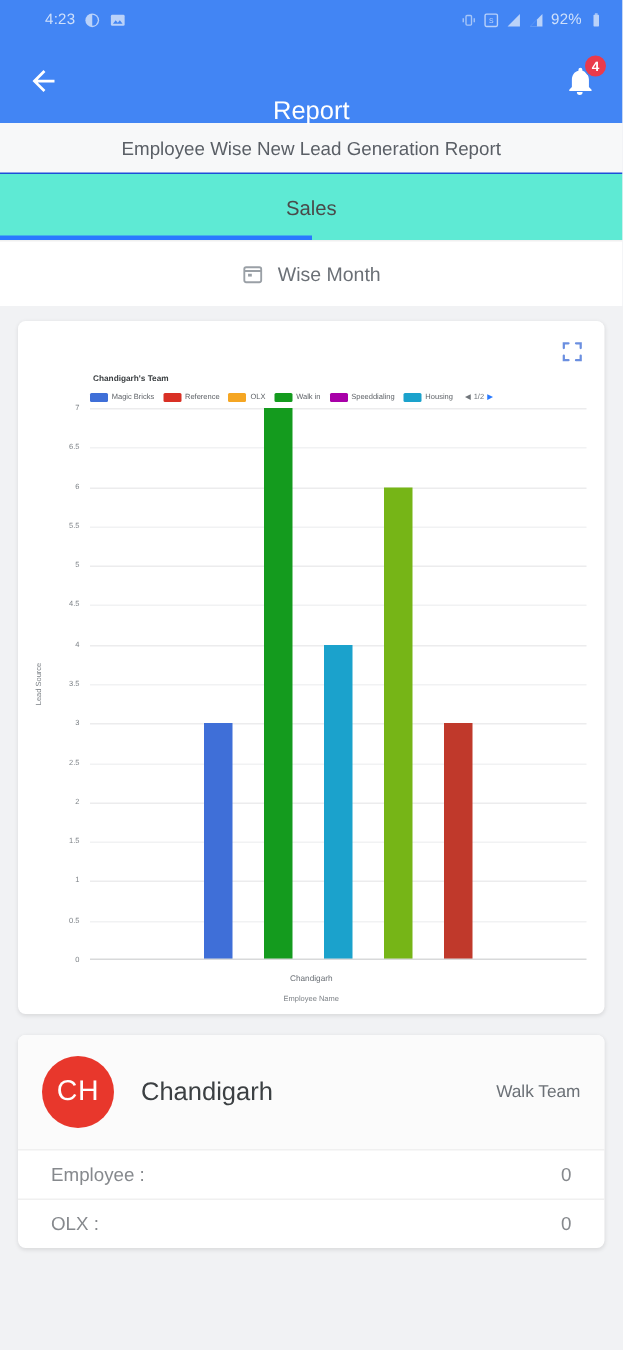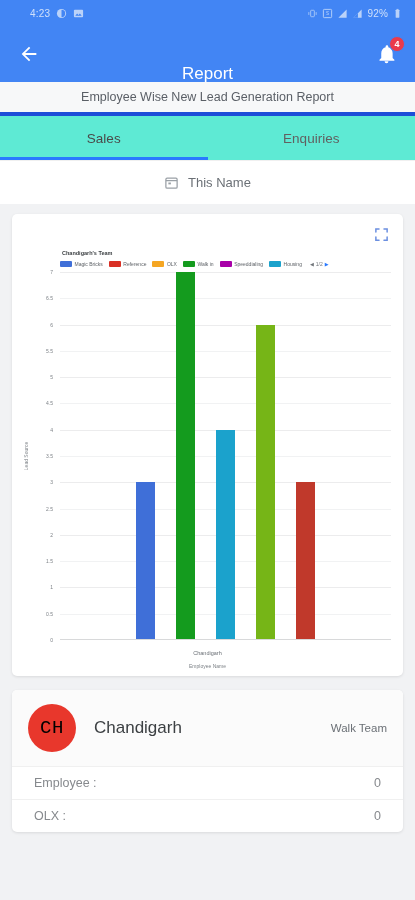--- a/index.html
+++ b/index.html
@@ -39,21 +39,21 @@
   .badge {
     position: absolute; top: -3px; right: -4px; min-width: 16px; height: 16px;
     border-radius: 50%; background: #EA3A4B; color: #fff; font-size: 9px;
     display: flex; align-items: center; justify-content: center; font-weight: 600;
     border: 1px solid #4285F4;
   }
 
   
   .subtitle {
     height: 34px; background: #f7f8f9; display: flex; align-items: center; justify-content: center;
-    font-size: 12.5px; color: #5a5f66; border-bottom: 4px solid #1d4ed8;
+    font-size: 12.5px; color: #5a5f66; border-bottom: 1px solid #1d4ed8;
   }
 
   
   .tabs { height: 44px; background: #5eead4; display: flex; position: relative; }
   .tab {
     flex: 1; display: flex; align-items: center; justify-content: center;
     font-size: 13.5px; color: #616161; cursor: pointer;
   }
   .tab.active { color: #4a4a4a; }
   .tab-underline { position: absolute; bottom: 0; left: 0; width: 50%; height: 3px; background: #2979FF; }
@@ -108,22 +108,22 @@
   .xtitle { position: absolute; left: 0; right: 0; bottom: 7px; text-align: center; font-size: 5px; color: #7d8287; }
 
   
   .team-card {
     margin: 14px 12px 0 12px; background: #fff; border-radius: 5px;
     box-shadow: 0 1px 3px rgba(0,0,0,.10); overflow: hidden;
   }
   .team-head { display: flex; align-items: center; padding: 14px 16px; background: #fbfbfb; }
   .avatar {
     width: 48px; height: 48px; border-radius: 50%; background: #E8372C;
-    color: #000000; display: flex; align-items: center; justify-content: center;
-    font-size: 19px; letter-spacing: .5px; font-family: Liberation Mono, monospace;
+    color: #ffffff; display: flex; align-items: center; justify-content: center;
+    font-size: 19px; letter-spacing: .5px;
   }
   .team-name { margin-left: 18px; font-size: 17px; color: #3c4043; }
   .show-team { margin-left: auto; font-size: 11.5px; color: #6b7076; cursor: pointer; }
 
   .stat-row {
     display: flex; align-items: center; justify-content: space-between;
     padding: 0 22px; height: 33px; border-top: 1px solid #f0f0f0;
     font-size: 12.5px; color: #86898d;
   }
   .stat-row .val { color: #86898d; }
@@ -195,31 +195,30 @@
         <path d="M12 22a2.2 2.2 0 0 0 2.2-2.2H9.8A2.2 2.2 0 0 0 12 22zm7-6v-5.5c0-3.4-1.8-6.2-5-6.9V2.8a1.5 1.5 0 1 0-3 0v.8c-3.2.7-5 3.5-5 6.9V16l-2 2v1h17v-1l-2-2z" fill="#ffffff"></path>
       </svg>
       <span class="badge">4</span>
     </div>
   </div>
 
   <div class="subtitle">Employee Wise New Lead Generation Report</div>
 
   <div class="tabs">
     <div class="tab active">Sales</div>
-    <div class="tab">Enquiries</div>
     <div class="tab-underline"></div>
   </div>
 
   <div class="filter-row">
     <svg width="15" height="15" viewBox="0 0 24 24">
       <rect x="3" y="5" width="18" height="16" rx="2" fill="none" stroke="#9aa0a6" stroke-width="2"></rect>
       <path d="M3 9h18" stroke="#9aa0a6" stroke-width="2"></path>
       <rect x="7" y="12" width="4" height="3" fill="#9aa0a6"></rect>
     </svg>
-    <span class="filter-label">This Name</span>
+    <span class="filter-label">Wise Month</span>
   </div>
 
   <div class="chart-card">
     <div class="expand-icon">
       <svg viewBox="0 0 24 24" width="15" height="15">
         <path d="M3 8V3h5M16 3h5v5M21 16v5h-5M8 21H3v-5" fill="none" stroke="#6b8fe0" stroke-width="2.4" stroke-linecap="round"></path>
       </svg>
     </div>
 
     <div class="chart-inner">

